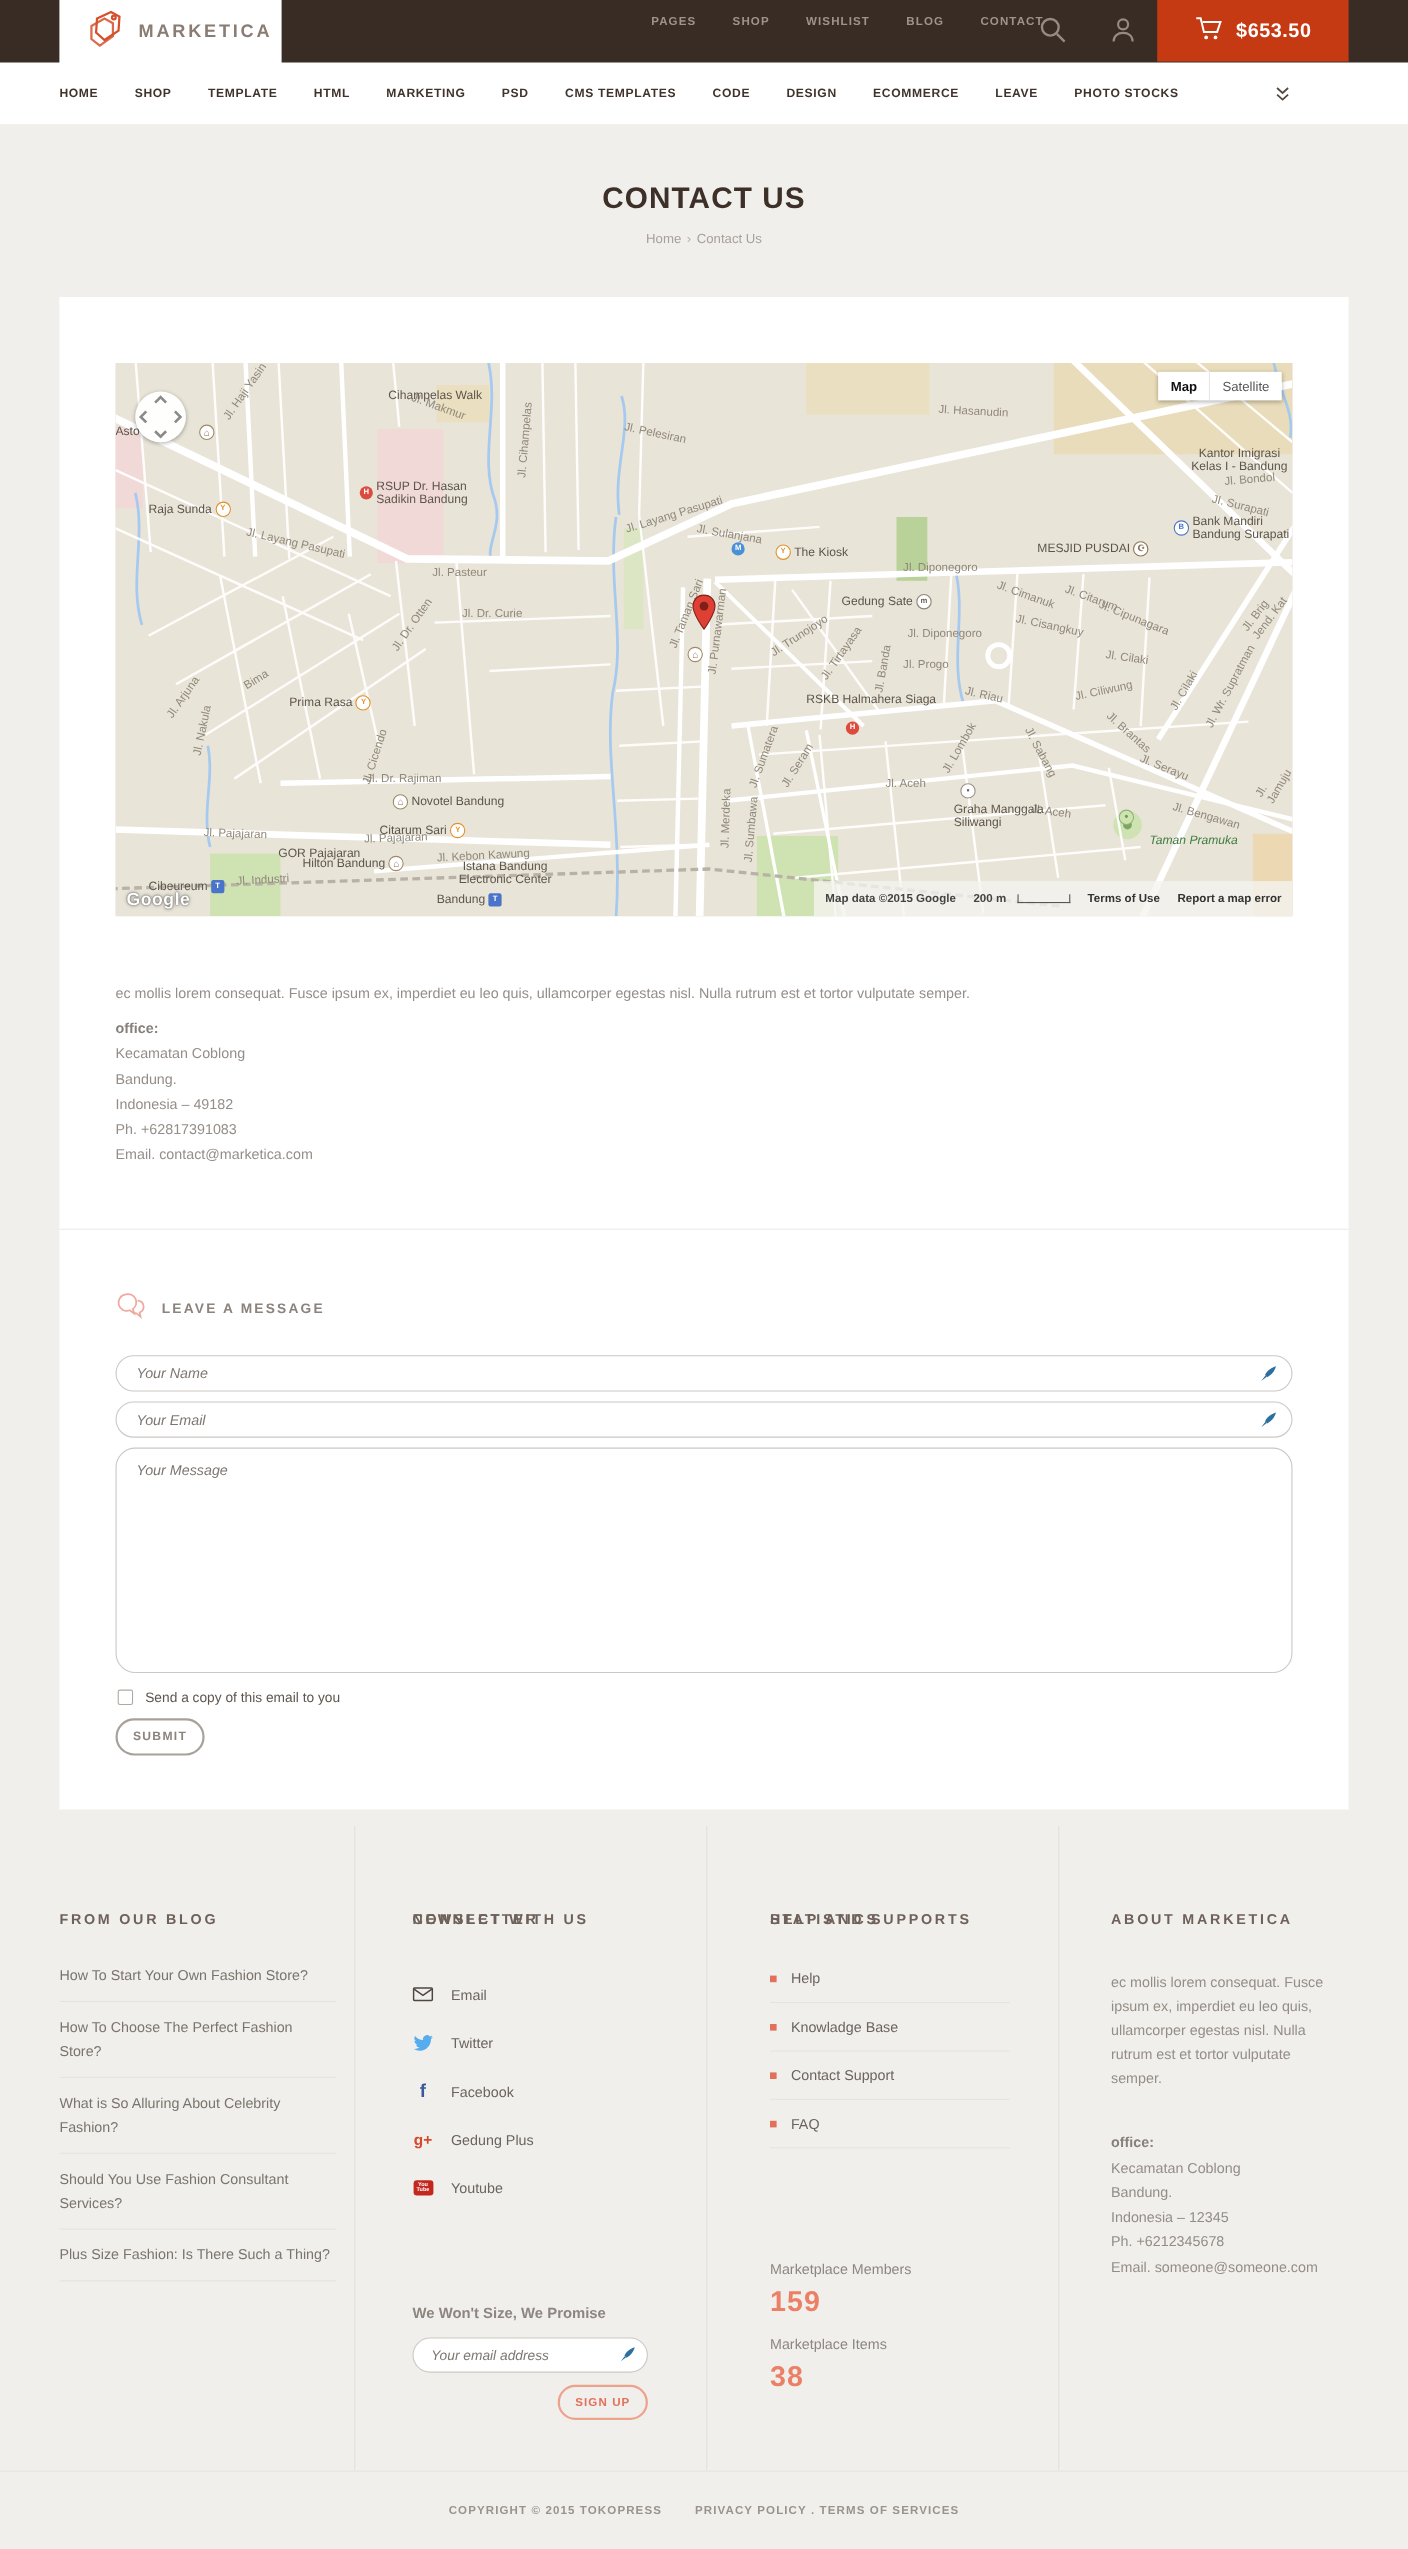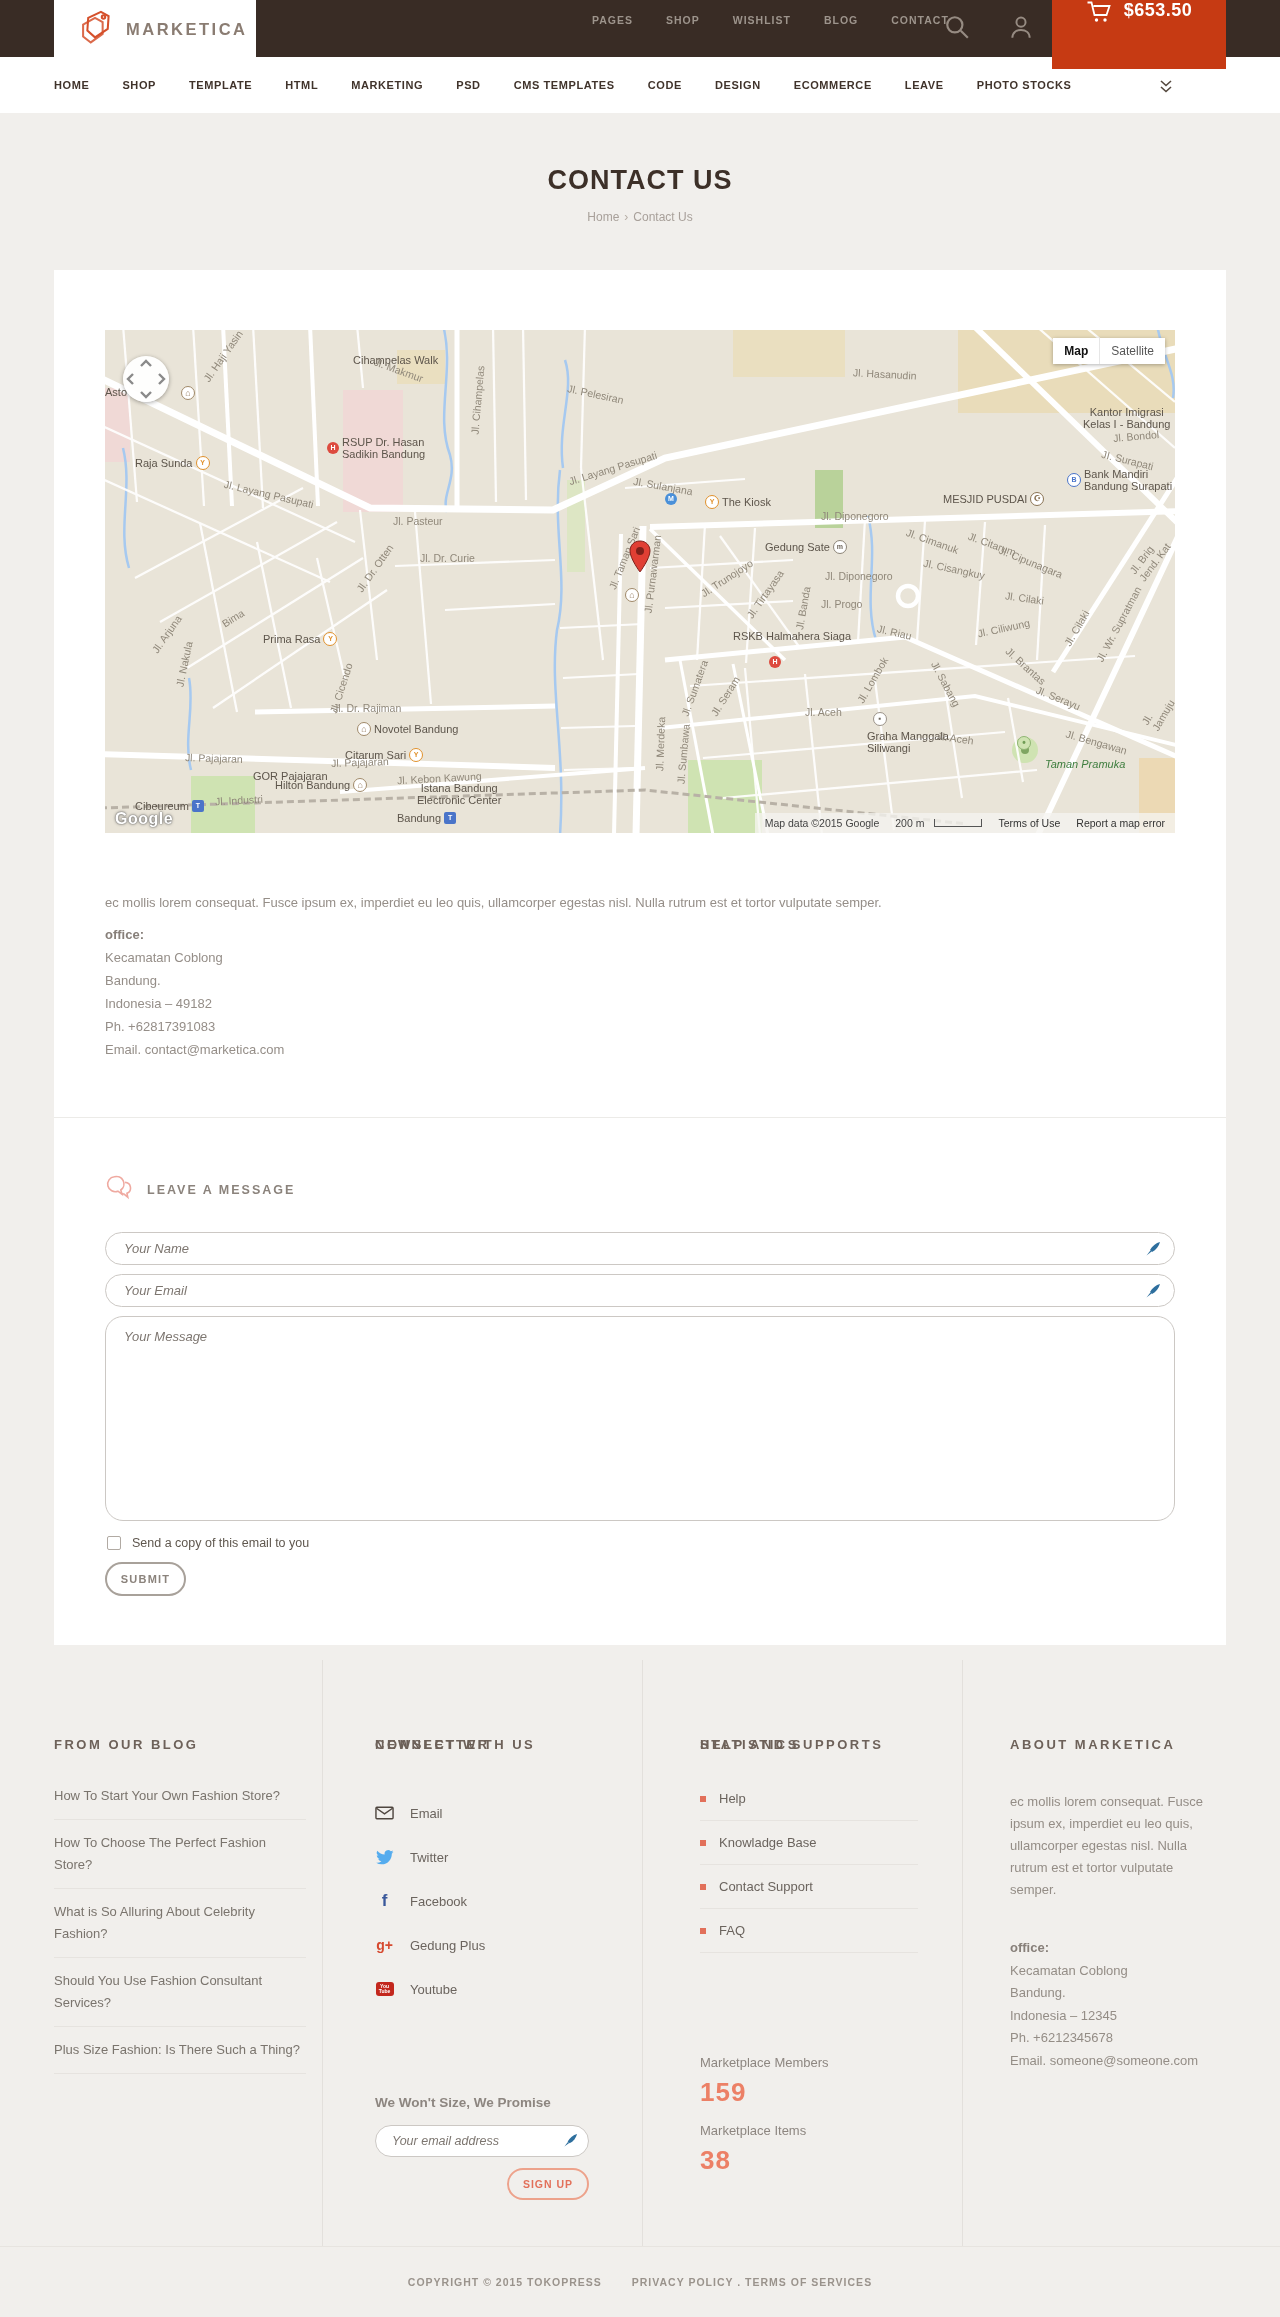--- a/index.html
+++ b/index.html
@@ -9,21 +9,21 @@
   
   .hdr{position:absolute;left:0;top:0;width:1280px;height:57px;background:#392c25;}
   .logo-box{position:absolute;left:54px;top:0;width:202px;height:59px;background:#fff;display:flex;align-items:center;}
   .logo-tag{margin-left:24px;}
   .brand{margin-left:14px;font-size:16.5px;font-weight:bold;letter-spacing:2.5px;color:#8a7c72;}
   .hnav{position:absolute;left:592px;top:0;height:39px;display:flex;align-items:center;gap:33px;}
   .hnav-item{font-size:10.5px;font-weight:bold;letter-spacing:1px;color:#9d948c;cursor:pointer;text-decoration:none;}
   .hicon{position:absolute;top:14px;width:28px;height:28px;cursor:pointer;}
   .hicon.search{left:944px;}
   .hicon.user{left:1008px;}
-  .cartbtn{position:absolute;left:1052px;top:0;width:174px;height:69px;background:#c63a13;display:flex;align-items:flex-start;justify-content:center;gap:12px;cursor:pointer;z-index:3;}
+  .cartbtn{position:absolute;left:1052px;top:0;width:174px;height:56px;background:#c63a13;display:flex;align-items:center;justify-content:center;gap:12px;cursor:pointer;z-index:3;}
   .cart-total{color:#fff;font-size:18px;font-weight:bold;letter-spacing:.5px;}
 
   
   .nav2{position:absolute;left:0;top:57px;width:1280px;height:56px;background:#fff;}
   .nav2-inner{position:absolute;left:54px;top:0;height:56px;display:flex;align-items:center;gap:33px;}
   .nav2-item{font-size:11px;font-weight:bold;letter-spacing:.6px;color:#40332b;cursor:pointer;text-decoration:none;}
   .nav2-more{position:absolute;left:1160px;top:22px;cursor:pointer;}
 
   
   .hero{position:absolute;left:0;top:113px;width:1280px;height:157px;background:#f1efec;}
@@ -54,21 +54,21 @@
   .poi-train{background:#4a74c9;color:#fff;border-radius:2px;}
   .poi-museum{background:#fff;border:1px solid #8c8477;color:#6d655a;}
   .poi-building{background:#fff;border:1px solid #9a9288;color:#6d655a;font-size:8px;}
   .poi-park{background:#cfe3b2;border:1px solid #8fb573;color:#6f9c55;font-size:10px;}
   .marker{position:absolute;left:523px;top:210px;width:24px;height:34px;z-index:5;}
   .pan-ctl{position:absolute;left:18px;top:26px;width:46px;height:46px;border-radius:50%;background:rgba(255,255,255,.95);box-shadow:0 1px 4px rgba(0,0,0,.35);z-index:6;cursor:pointer;}
   .map-btns{position:absolute;top:8px;right:10px;display:flex;box-shadow:0 1px 4px rgba(0,0,0,.3);z-index:6;}
   .map-btn{background:#fff;font-size:12px;padding:6px 11px;color:#565656;cursor:pointer;}
   .map-btn.active{font-weight:bold;color:#111;border-right:1px solid #e6e6e6;}
   .gmap-logo{position:absolute;left:10px;bottom:5px;font-size:16px;font-weight:bold;letter-spacing:.5px;color:#fff;text-shadow:0 0 3px rgba(80,80,80,.9),0 0 1px rgba(60,60,60,.9);z-index:6;}
-  .attrib{position:absolute;right:0;bottom:0;height:20px;display:flex;align-items:center;gap:16px;padding:0 10px;background:rgba(245,243,240,.78);font-size:10.5px;color:#444;z-index:6;}
+  .attrib{position:absolute;right:0;bottom:0;height:32px;display:flex;align-items:center;gap:16px;padding:0 10px;background:rgba(245,243,240,.78);font-size:10.5px;color:#444;z-index:6;font-weight:bold;}
   .attrib .lnk{color:#333;cursor:pointer;}
   .scalebar{width:46px;height:7px;border:1.5px solid #555;border-top:none;margin-left:-6px;}
 
   
   .intro{position:absolute;left:51px;top:612px;width:1070px;font-size:13px;color:#958e88;}
   .office{position:absolute;left:51px;top:653px;font-size:13px;color:#958e88;line-height:23px;}
   .office .office-label{font-weight:bold;color:#877f79;}
 
   
   .form-head{position:absolute;left:51px;top:905px;display:flex;align-items:center;gap:14px;}

